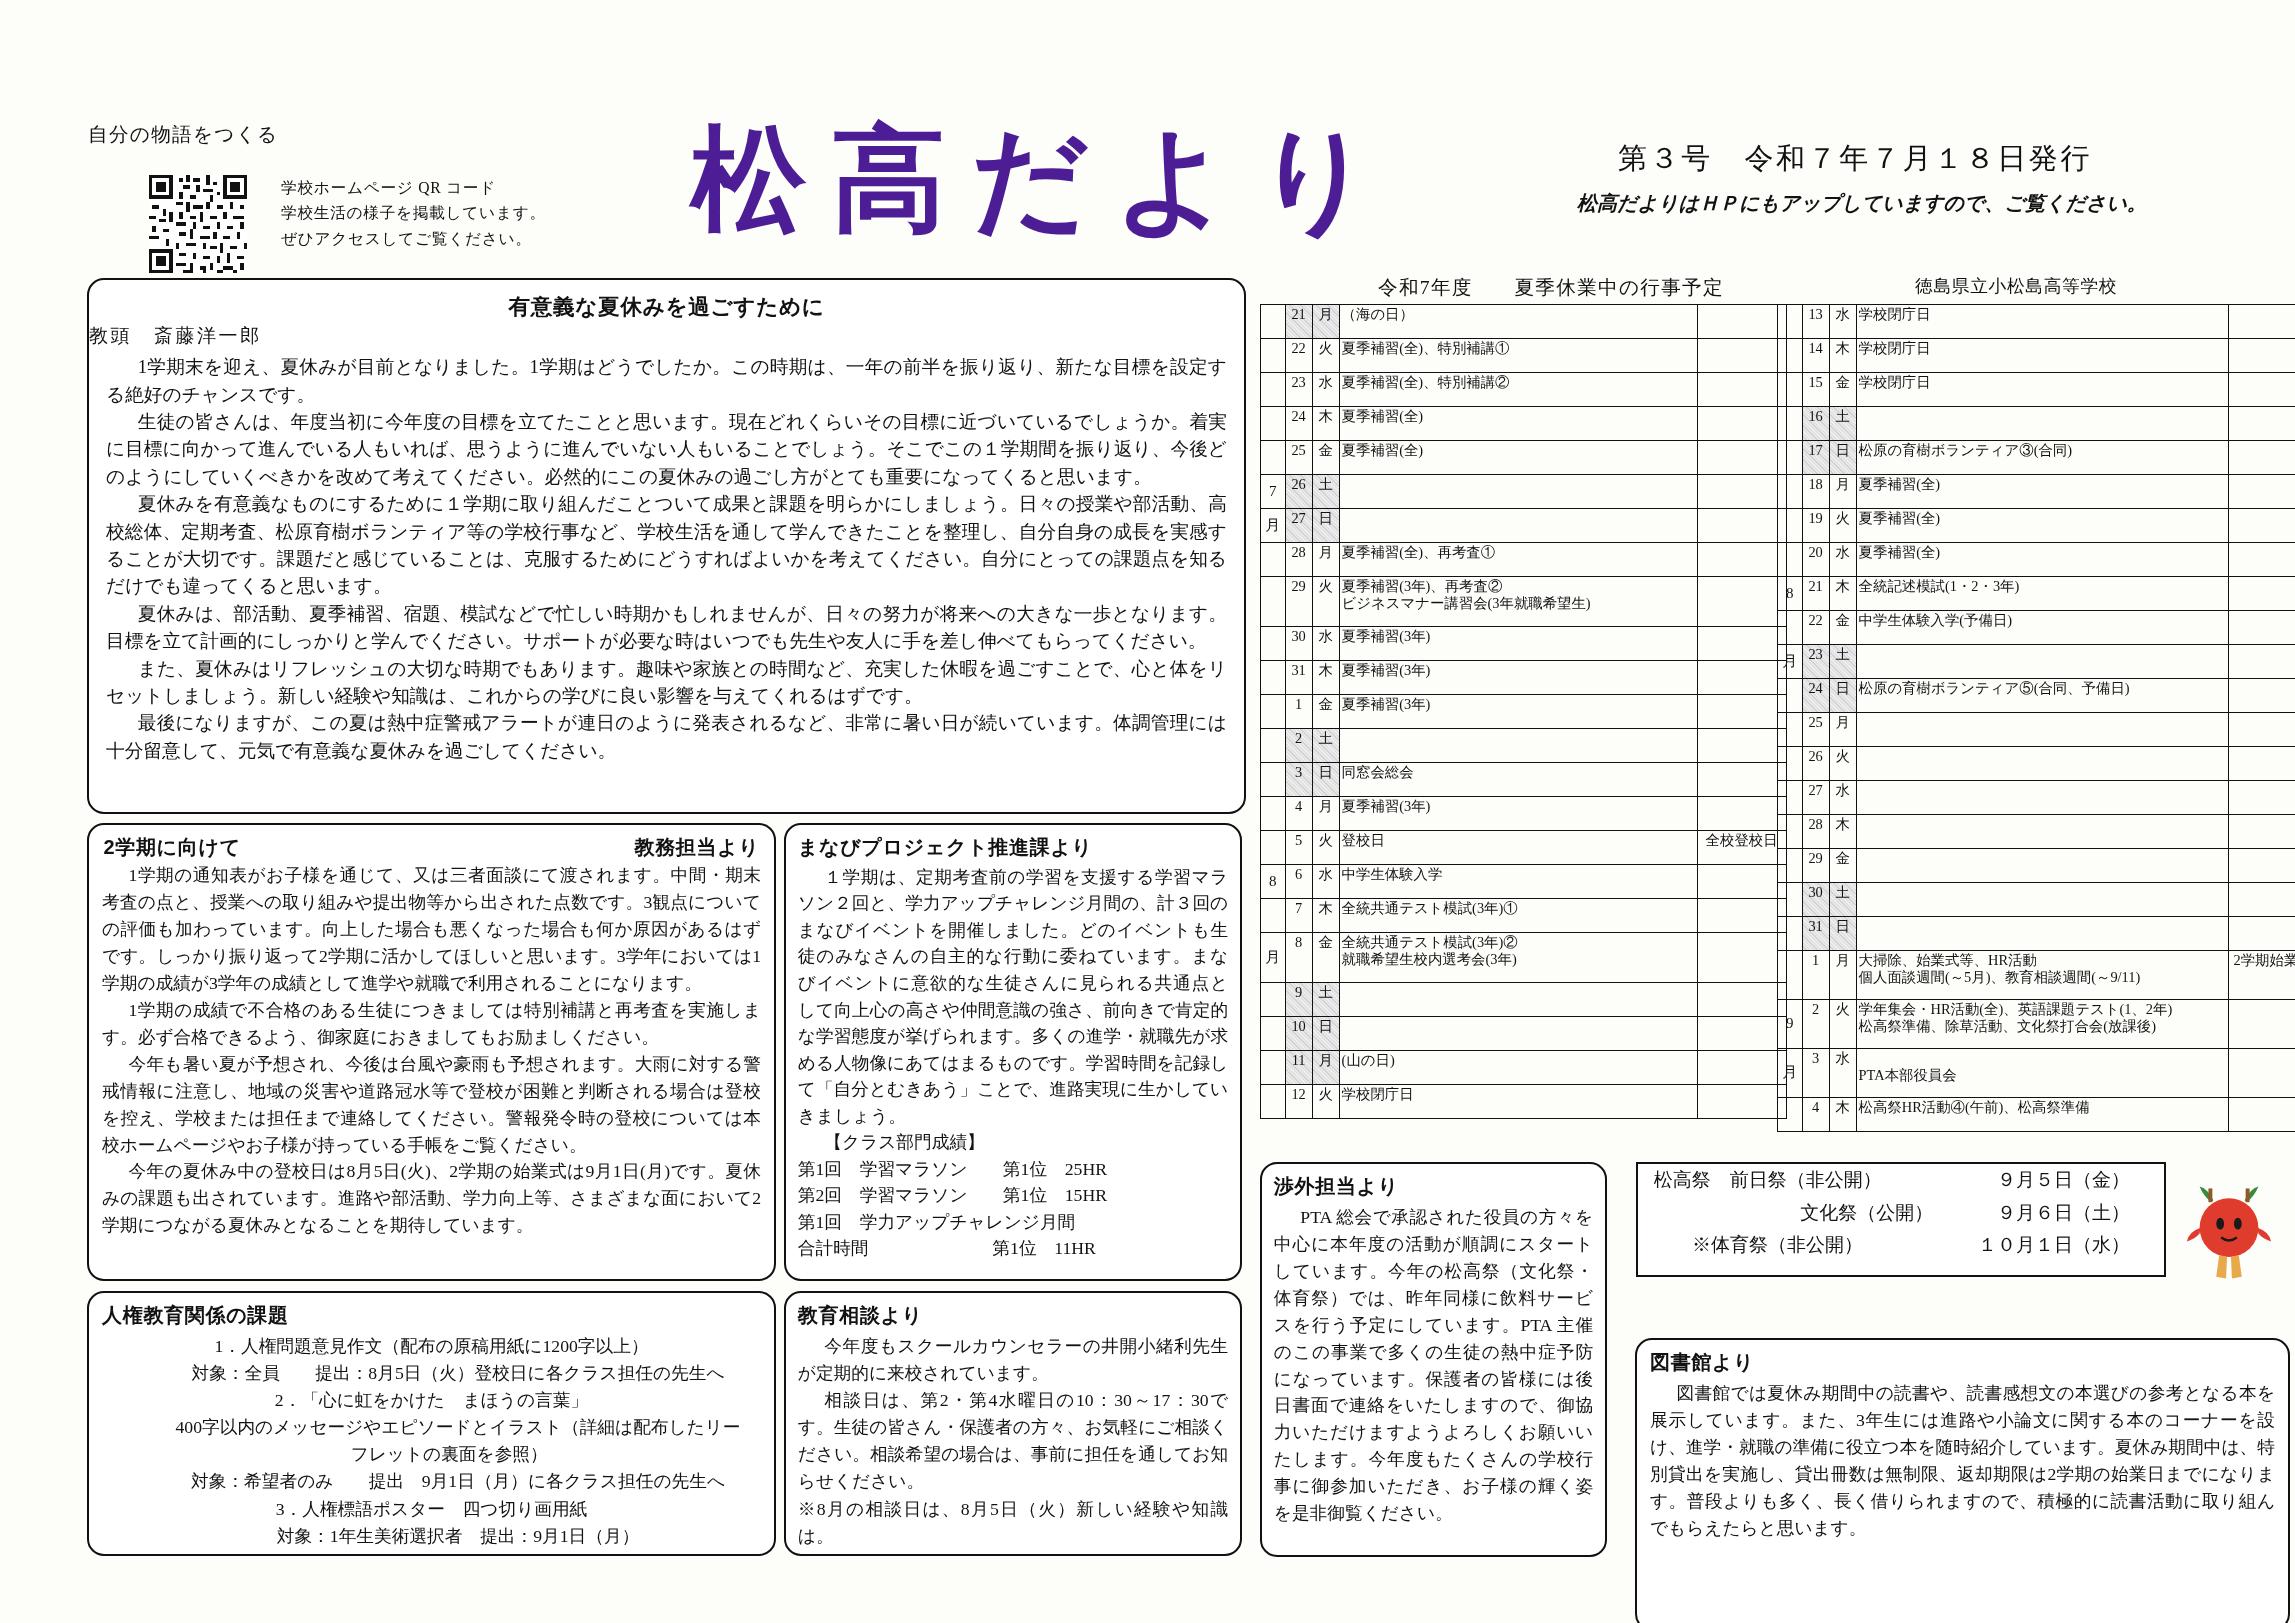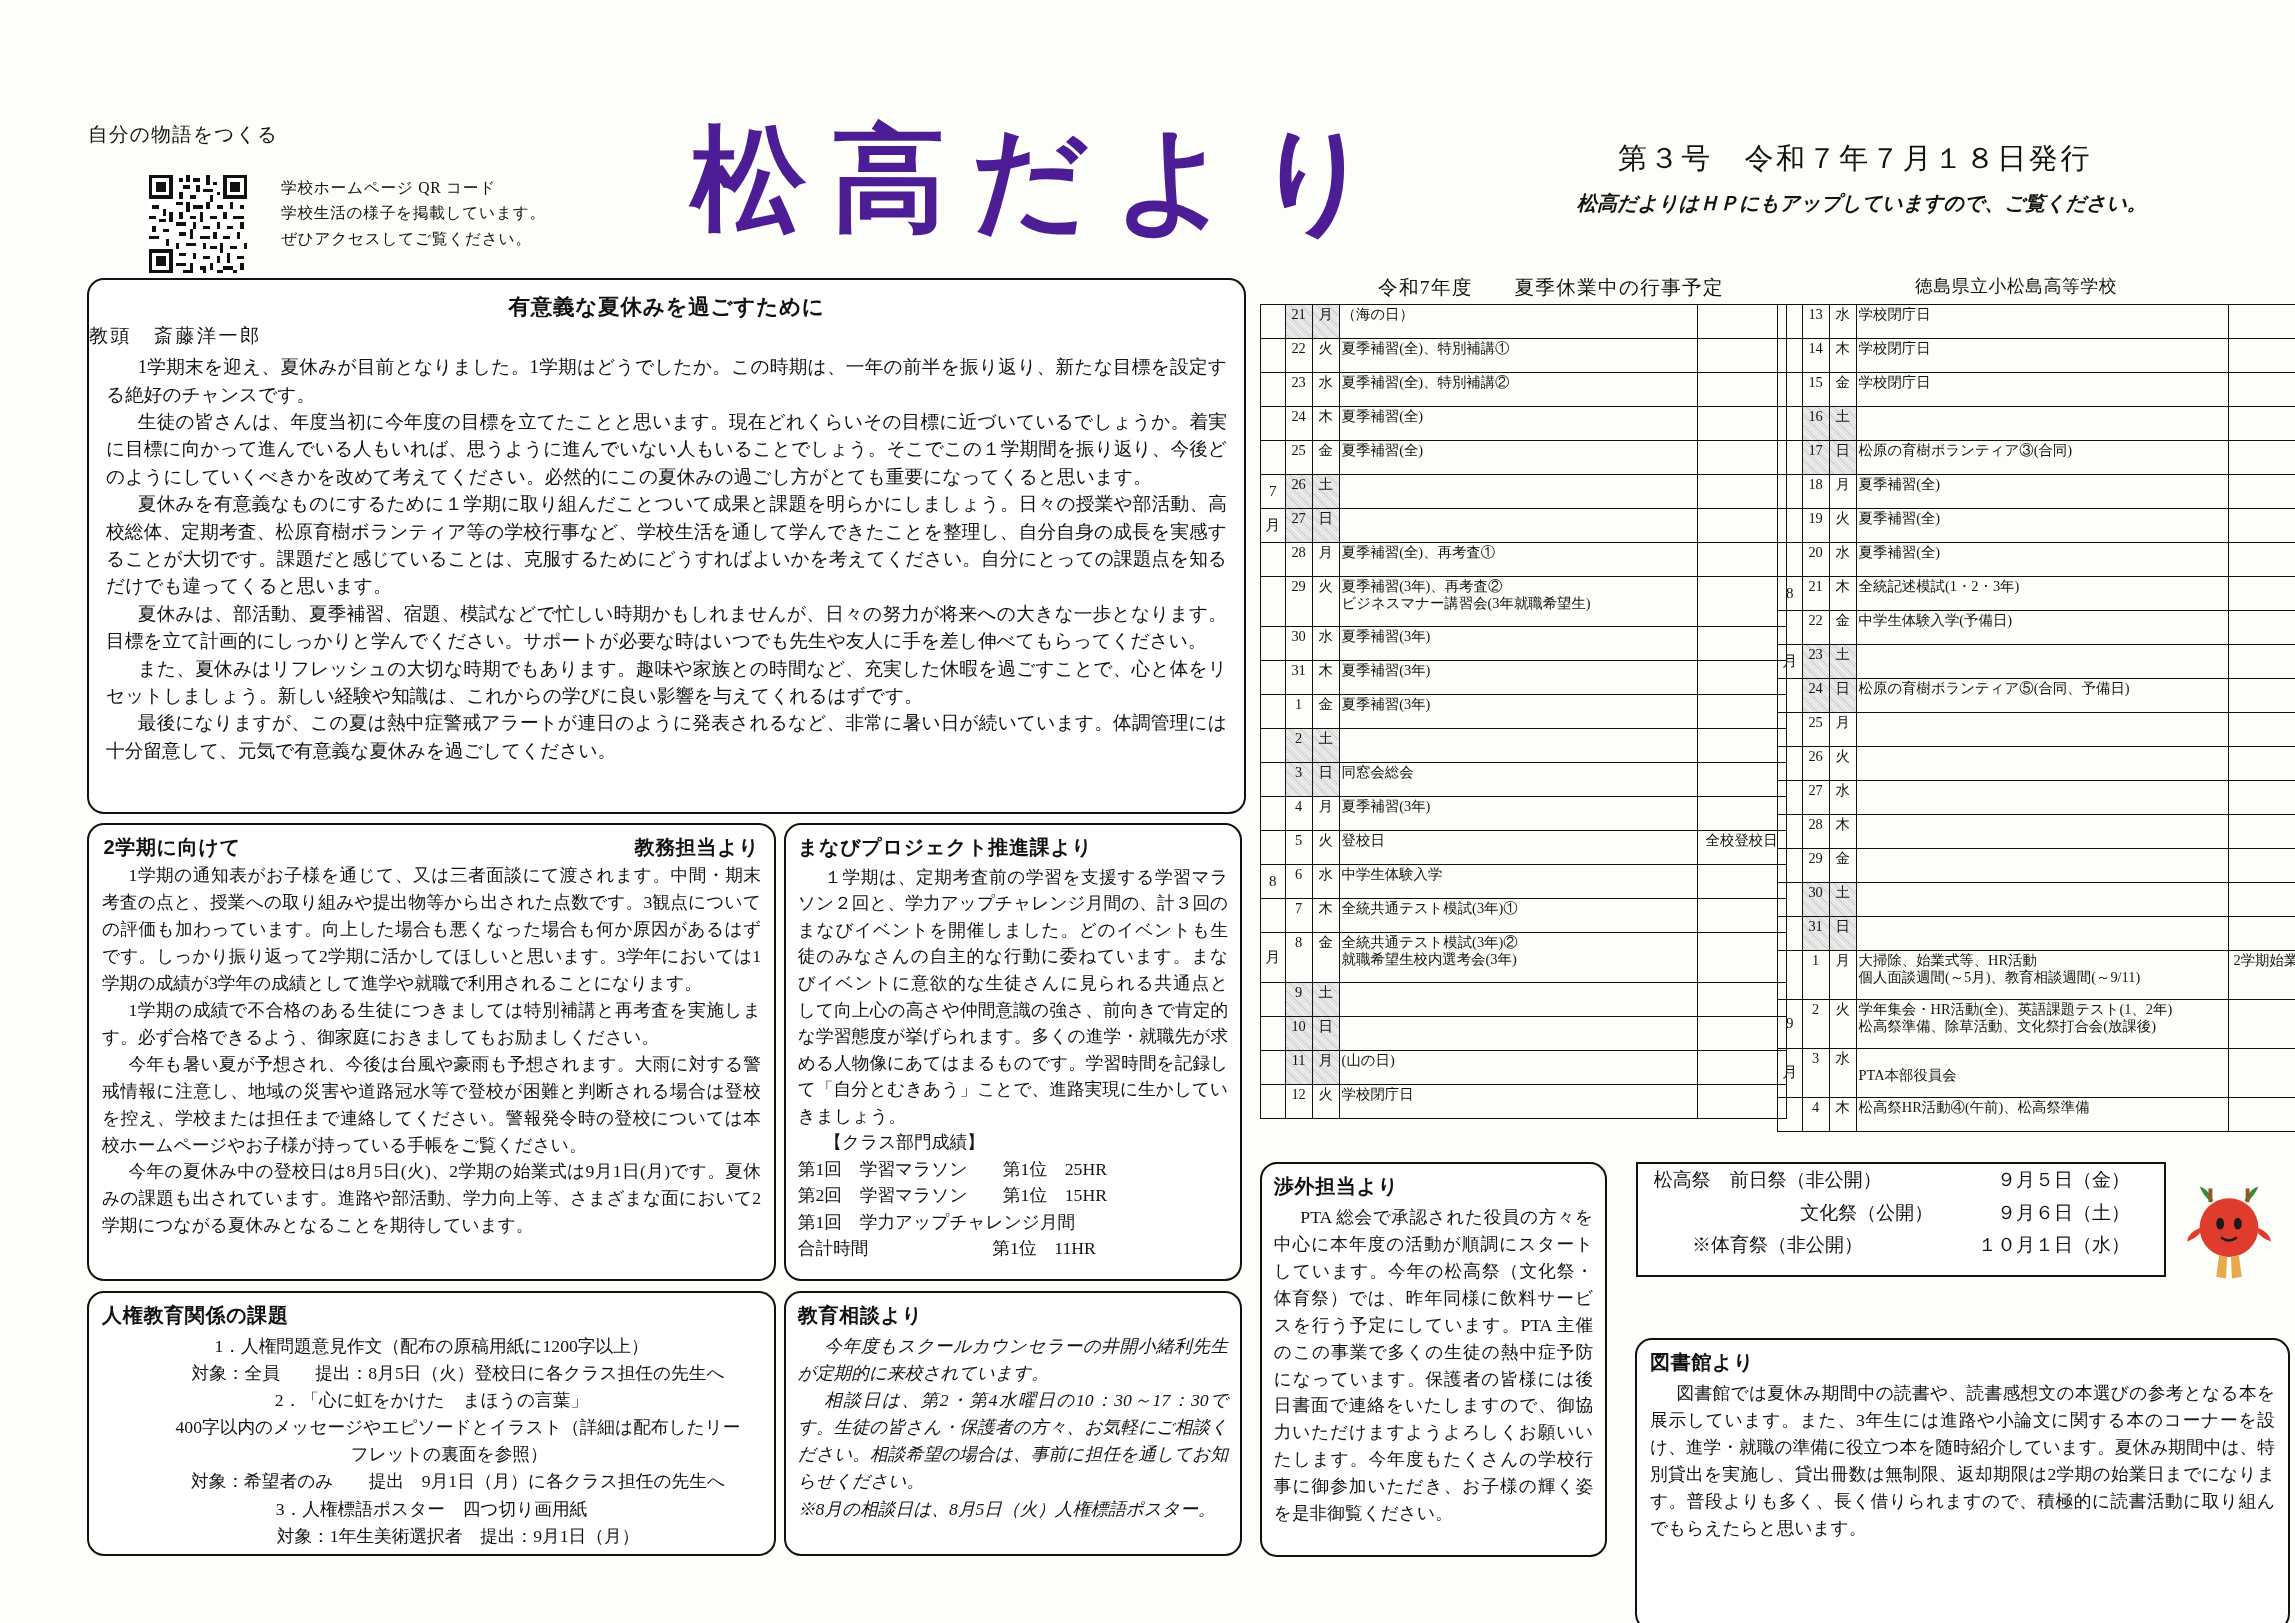--- a/index.html
+++ b/index.html
@@ -52,21 +52,21 @@
   #boxManabi .results{font-size:17.7px;line-height:1.50;padding:0 11.8px;}
   #boxManabi .results .rl{white-space:pre;}
 
   
   #boxJinken{left:87px;top:1291px;width:689px;height:265px;}
   #boxJinken .lst{font-size:17.7px;line-height:1.53;padding:1.3px 13px;text-align:center;}
   #boxJinken .lst div{white-space:pre-wrap;}
 
   
   #boxSoudan{left:784px;top:1291px;width:458px;height:265px;}
-  #boxSoudan .ptxt{font-size:17.7px;line-height:1.53;text-align:justify;padding:1.3px 11.8px;font-style:italic;}
+  #boxSoudan .ptxt{font-size:17.7px;line-height:1.53;text-align:justify;padding:1.3px 11.8px;}
   #boxSoudan .ptxt p{margin:0;text-indent:1.5em;}
   #boxSoudan .ptxt p.noind{text-indent:0;}
 
   
   #boxShogai{left:1260px;top:1162px;width:347px;height:395px;}
   #boxShogai .ptxt{font-size:17.7px;line-height:1.52;text-align:justify;padding:1.3px 11.8px;}
   #boxShogai .ptxt p{margin:0;text-indent:1.5em;}
 
   
   #boxTosho{left:1635px;top:1338px;width:655px;height:293px;}
@@ -267,21 +267,21 @@
       <div>3．人権標語ポスター　四つ切り画用紙</div>
       <div>　　　対象：1年生美術選択者　提出：9月1日（月）</div>
     </div>
   </div>
 
   <div class="rbox" id="boxSoudan">
     <div class="sec-h" style="padding:9.2px 11.8px 2.6px 11.8px;">教育相談より</div>
     <div class="ptxt">
       <p>今年度もスクールカウンセラーの井開小緒利先生が定期的に来校されています。</p>
       <p>相談日は、第2・第4水曜日の10：30～17：30です。生徒の皆さん・保護者の方々、お気軽にご相談ください。相談希望の場合は、事前に担任を通してお知らせください。</p>
-      <p class="noind">※8月の相談日は、8月5日（火）人権標語ポスター。</p>
+      <p class="noind">※8月の相談日は、8月5日（火）新しい経験や知識は。</p>
     </div>
   </div>
 
   <div class="rbox" id="boxShogai">
     <div class="sec-h" style="padding:9.2px 11.8px 2.6px 11.8px;">渉外担当より</div>
     <div class="ptxt">
       <p>PTA 総会で承認された役員の方々を中心に本年度の活動が順調にスタートしています。今年の松高祭（文化祭・体育祭）では、昨年同様に飲料サービスを行う予定にしています。PTA 主催のこの事業で多くの生徒の熱中症予防になっています。保護者の皆様には後日書面で連絡をいたしますので、御協力いただけますようよろしくお願いいたします。今年度もたくさんの学校行事に御参加いただき、お子様の輝く姿を是非御覧ください。</p>
     </div>
   </div>
 

